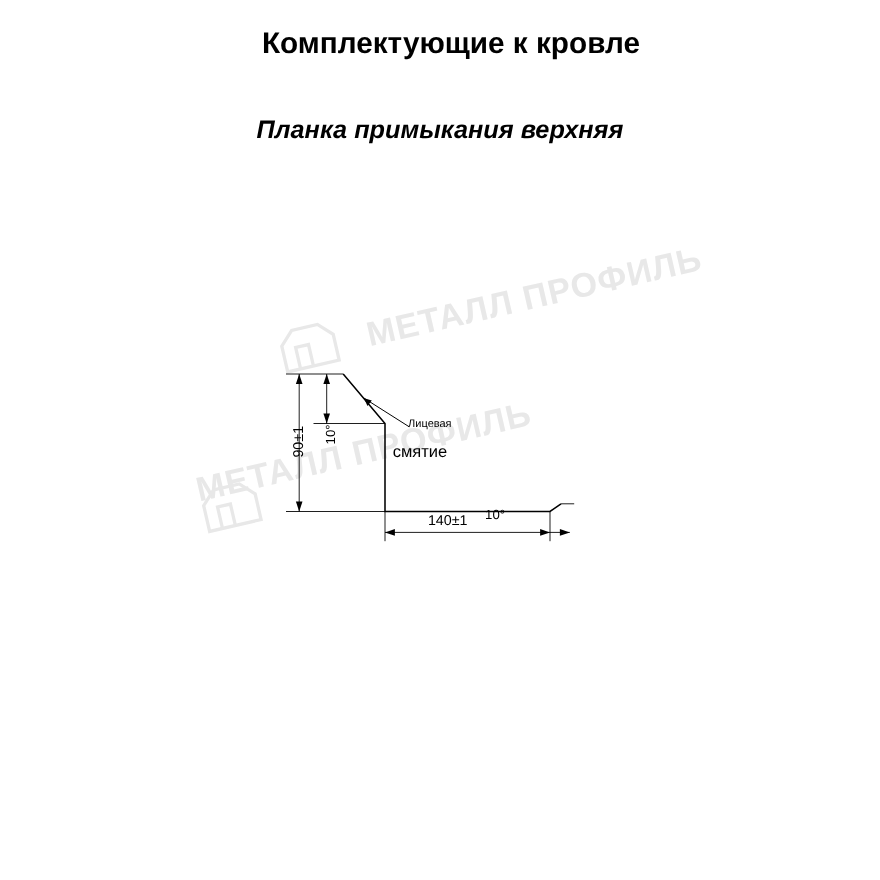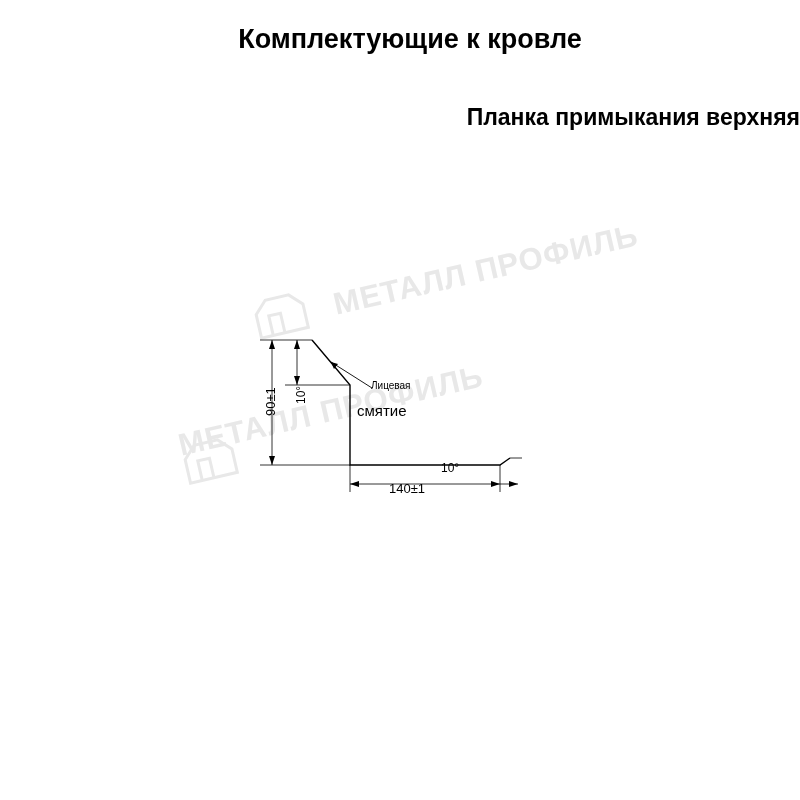--- a/index.html
+++ b/index.html
@@ -32,23 +32,24 @@
     font-size: 27px;
     font-weight: bold;
     letter-spacing: 0px;
     margin-left: 10px;
   }
   .title-sub {
     position: absolute;
     top: 104px;
     left: 0;
     width: 800px;
-    text-align: right;
+    text-align: center;
     font-size: 23px;
     font-weight: bold;
+    font-style: italic;
   }
   .title-code {
     position: absolute;
     top: 138px;
     left: 0;
     width: 800px;
     text-align: center;
     font-size: 23px;
     font-weight: bold;
   }
@@ -92,21 +93,21 @@
     white-space: nowrap;
   }
   .lbl-vert {
     transform: rotate(-90deg);
     transform-origin: left top;
   }
   .lbl-90   { top: 416px; left: 263px; }
   .lbl-10a  { top: 404px; left: 294px; font-size: 12px; }
   .lbl-face1{ top: 380px; left: 371px; font-size: 10px; }
   .lbl-face2{ top: 402px; left: 357px; font-size: 15px; }
-  .lbl-140  { top: 481px; left: 389px; }
+  .lbl-140  { top: 465px; left: 389px; }
   .lbl-10b  { top: 461px; left: 441px; font-size: 12px; }
 
   
   .footer {
     position: absolute;
     left: 16px;
     top: 745px;
     font-size: 14px;
     line-height: 21px;
   }

